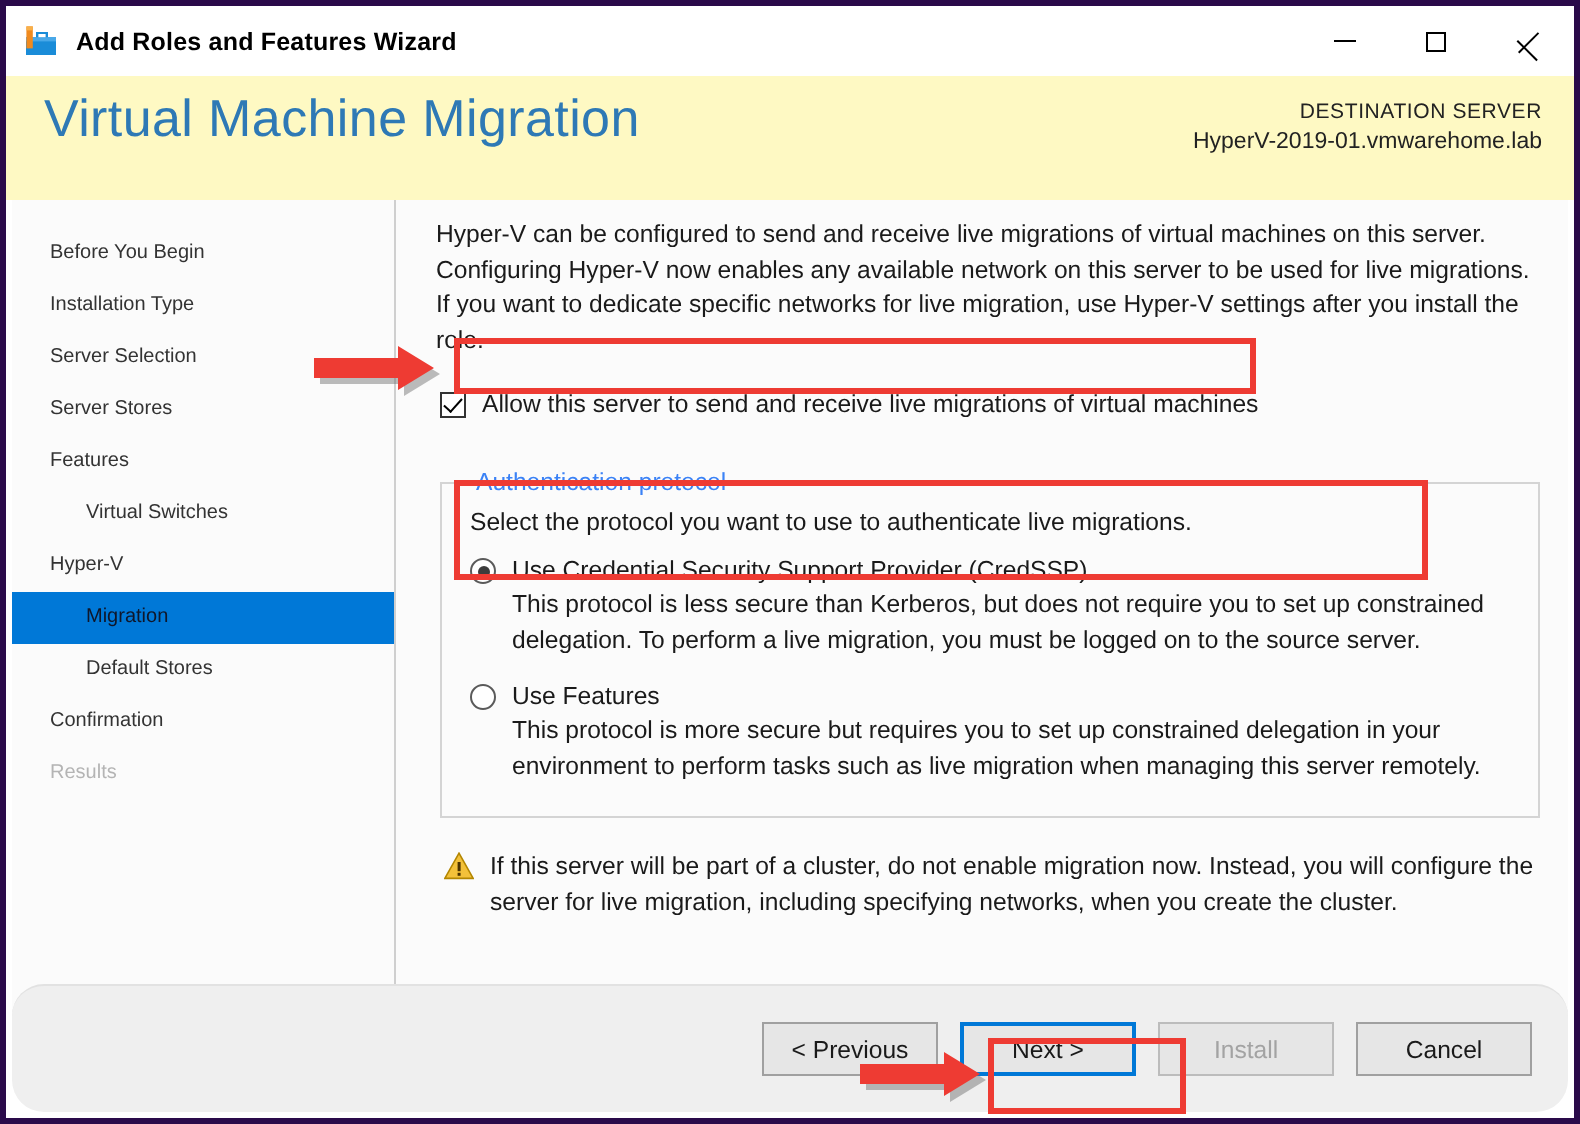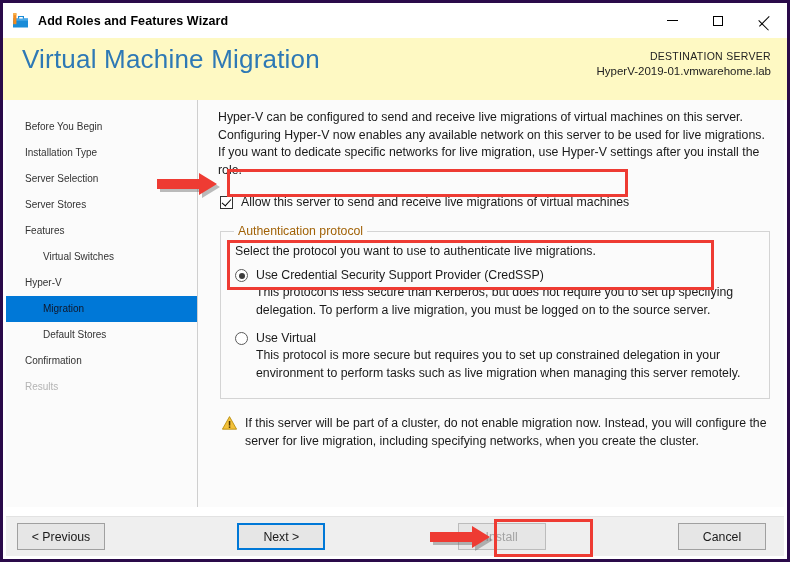--- a/index.html
+++ b/index.html
@@ -152,21 +152,21 @@
     line-height: 17.5px;
     margin: 0 0 12px 0;
     max-width: 548px;
   }
 
   
   #allow-row {
     display: flex;
     align-items: center;
     height: 22px;
-    margin: 0 0 11px 2px;
+    margin: 0 0 21px 2px;
   }
   .cbox {
     width: 13px; height: 13px;
     border: 1px solid #333333;
     background: #ffffff;
     box-sizing: border-box;
     position: relative;
     flex: 0 0 auto;
     margin-right: 8px;
   }
@@ -184,21 +184,21 @@
   
   #auth-group {
     border: 1px solid #d4d4d4;
     margin: 0 0 0 2px;
     padding: 4px 10px 12px 11px;
     max-width: 536px;
     background: #fbfbfb;
   }
   #auth-group > legend {
     font-size: 12.3px;
-    color: #a16207;
+    color: #3b82f6;
     padding: 0 4px;
     margin-left: 2px;
   }
   .auth-intro {
     font-size: 12.3px;
     color: #1a1a1a;
     margin: 2px 0 9px 3px;
   }
   .radio-block { margin: 0 0 4px 3px; }
   .radio-row { display: flex; align-items: flex-start; }
@@ -239,28 +239,29 @@
   }
   #warn-icon { flex: 0 0 auto; margin: 1px 8px 0 0; }
   #warn-text { font-size: 12.3px; color: #1a1a1a; line-height: 17.5px; }
 
   
   #footer {
     position: absolute;
     left: 3px;
     right: 3px;
     bottom: 3px;
-    height: 40px;
+    height: 64px;
     background: #efefef;
     border-top: 1px solid #e2e2e2;
     display: flex;
     align-items: center;
-    justify-content: space-between;
+    justify-content: flex-end;
     padding-right: 18px;
     box-sizing: border-box;
+    border-radius: 16px;
   }
   .btn {
     width: 88px;
     height: 27px;
     margin-left: 11px;
     background: #e6e6e6;
     border: 1px solid #a0a0a0;
     box-sizing: border-box;
     font-family: "Liberation Sans", sans-serif;
     font-size: 12.3px;
@@ -356,27 +357,27 @@
       <fieldset id="auth-group">
         <legend>Authentication protocol</legend>
 
         <div class="auth-intro">Select the protocol you want to use to authenticate live migrations.</div>
 
         <div class="radio-block">
           <div class="radio-row">
             <span class="radio selected"></span>
             <span class="radio-title">Use Credential Security Support Provider (CredSSP)</span>
           </div>
-          <div class="radio-desc">This protocol is less secure than Kerberos, but does not require you to set up specifying delegation. To perform a live migration, you must be logged on to the source server.</div>
+          <div class="radio-desc">This protocol is less secure than Kerberos, but does not require you to set up constrained delegation. To perform a live migration, you must be logged on to the source server.</div>
         </div>
 
         <div class="radio-block gap-block">
           <div class="radio-row">
             <span class="radio"></span>
-            <span class="radio-title">Use Virtual</span>
+            <span class="radio-title">Use Features</span>
           </div>
           <div class="radio-desc">This protocol is more secure but requires you to set up constrained delegation in your environment to perform tasks such as live migration when managing this server remotely.</div>
         </div>
       </fieldset>
 
       <div id="warning-row">
         <svg id="warn-icon" width="15" height="14" viewBox="0 0 15 14">
           <polygon points="7.5,0.6 14.6,13.2 0.4,13.2" fill="#f3c13a" stroke="#b38600" stroke-width="0.8"></polygon>
           <rect x="6.8" y="5" width="1.5" height="4.6" fill="#4a3200"></rect>
           <rect x="6.8" y="10.4" width="1.5" height="1.5" fill="#4a3200"></rect>

